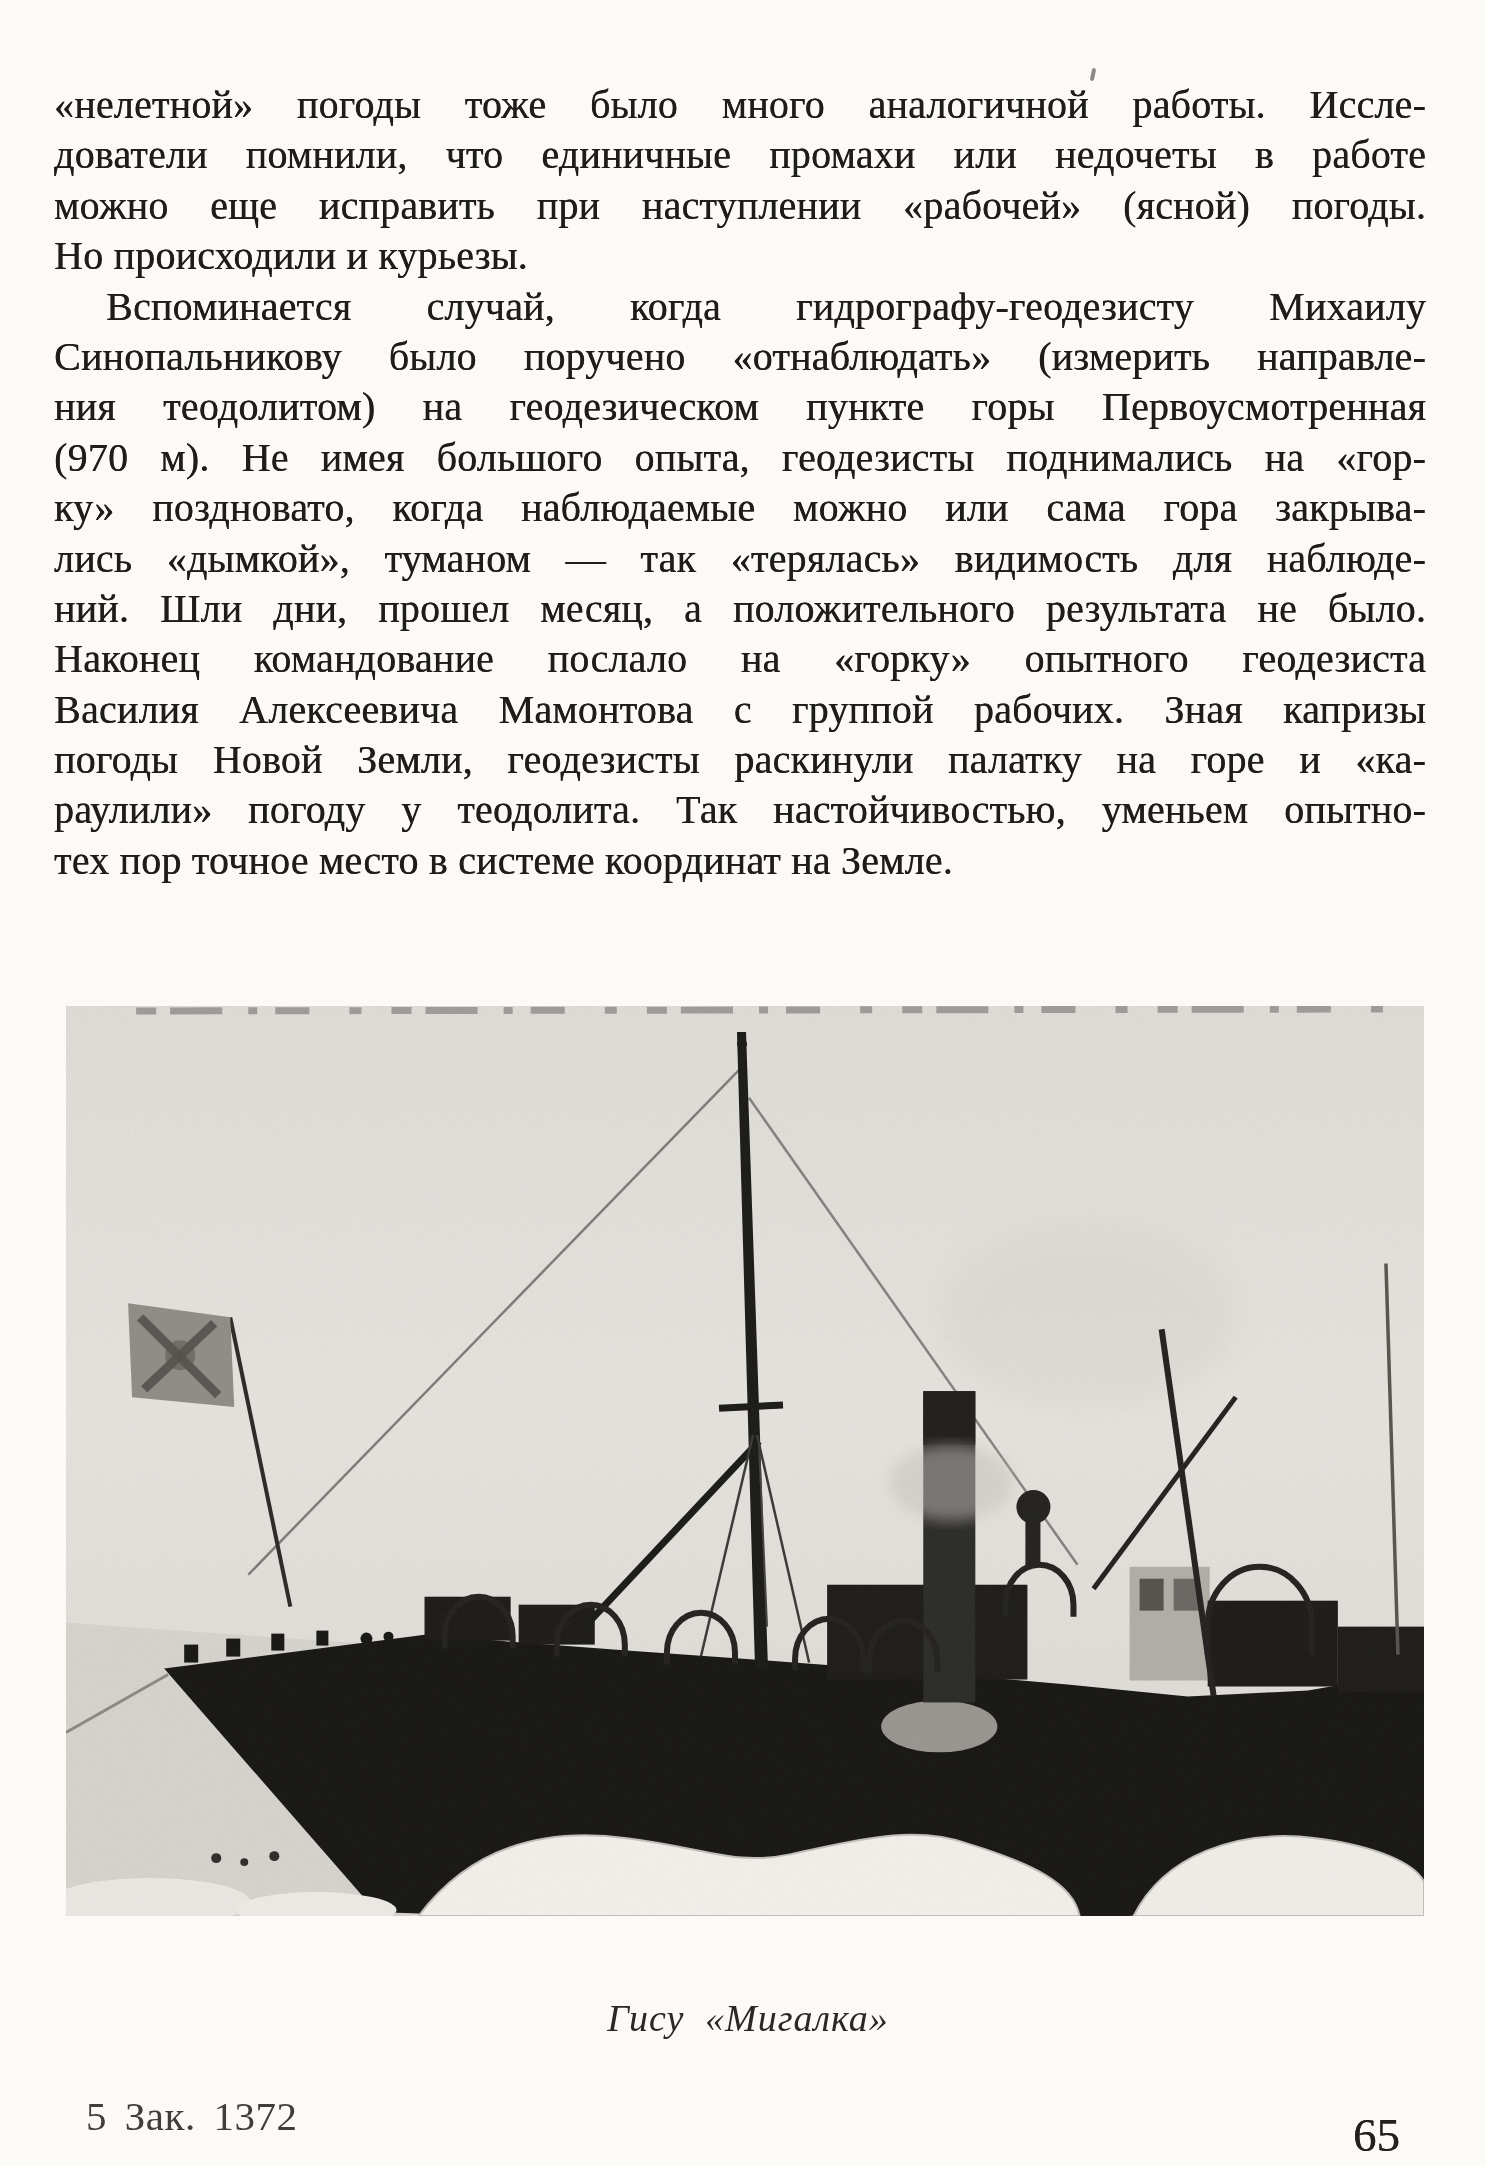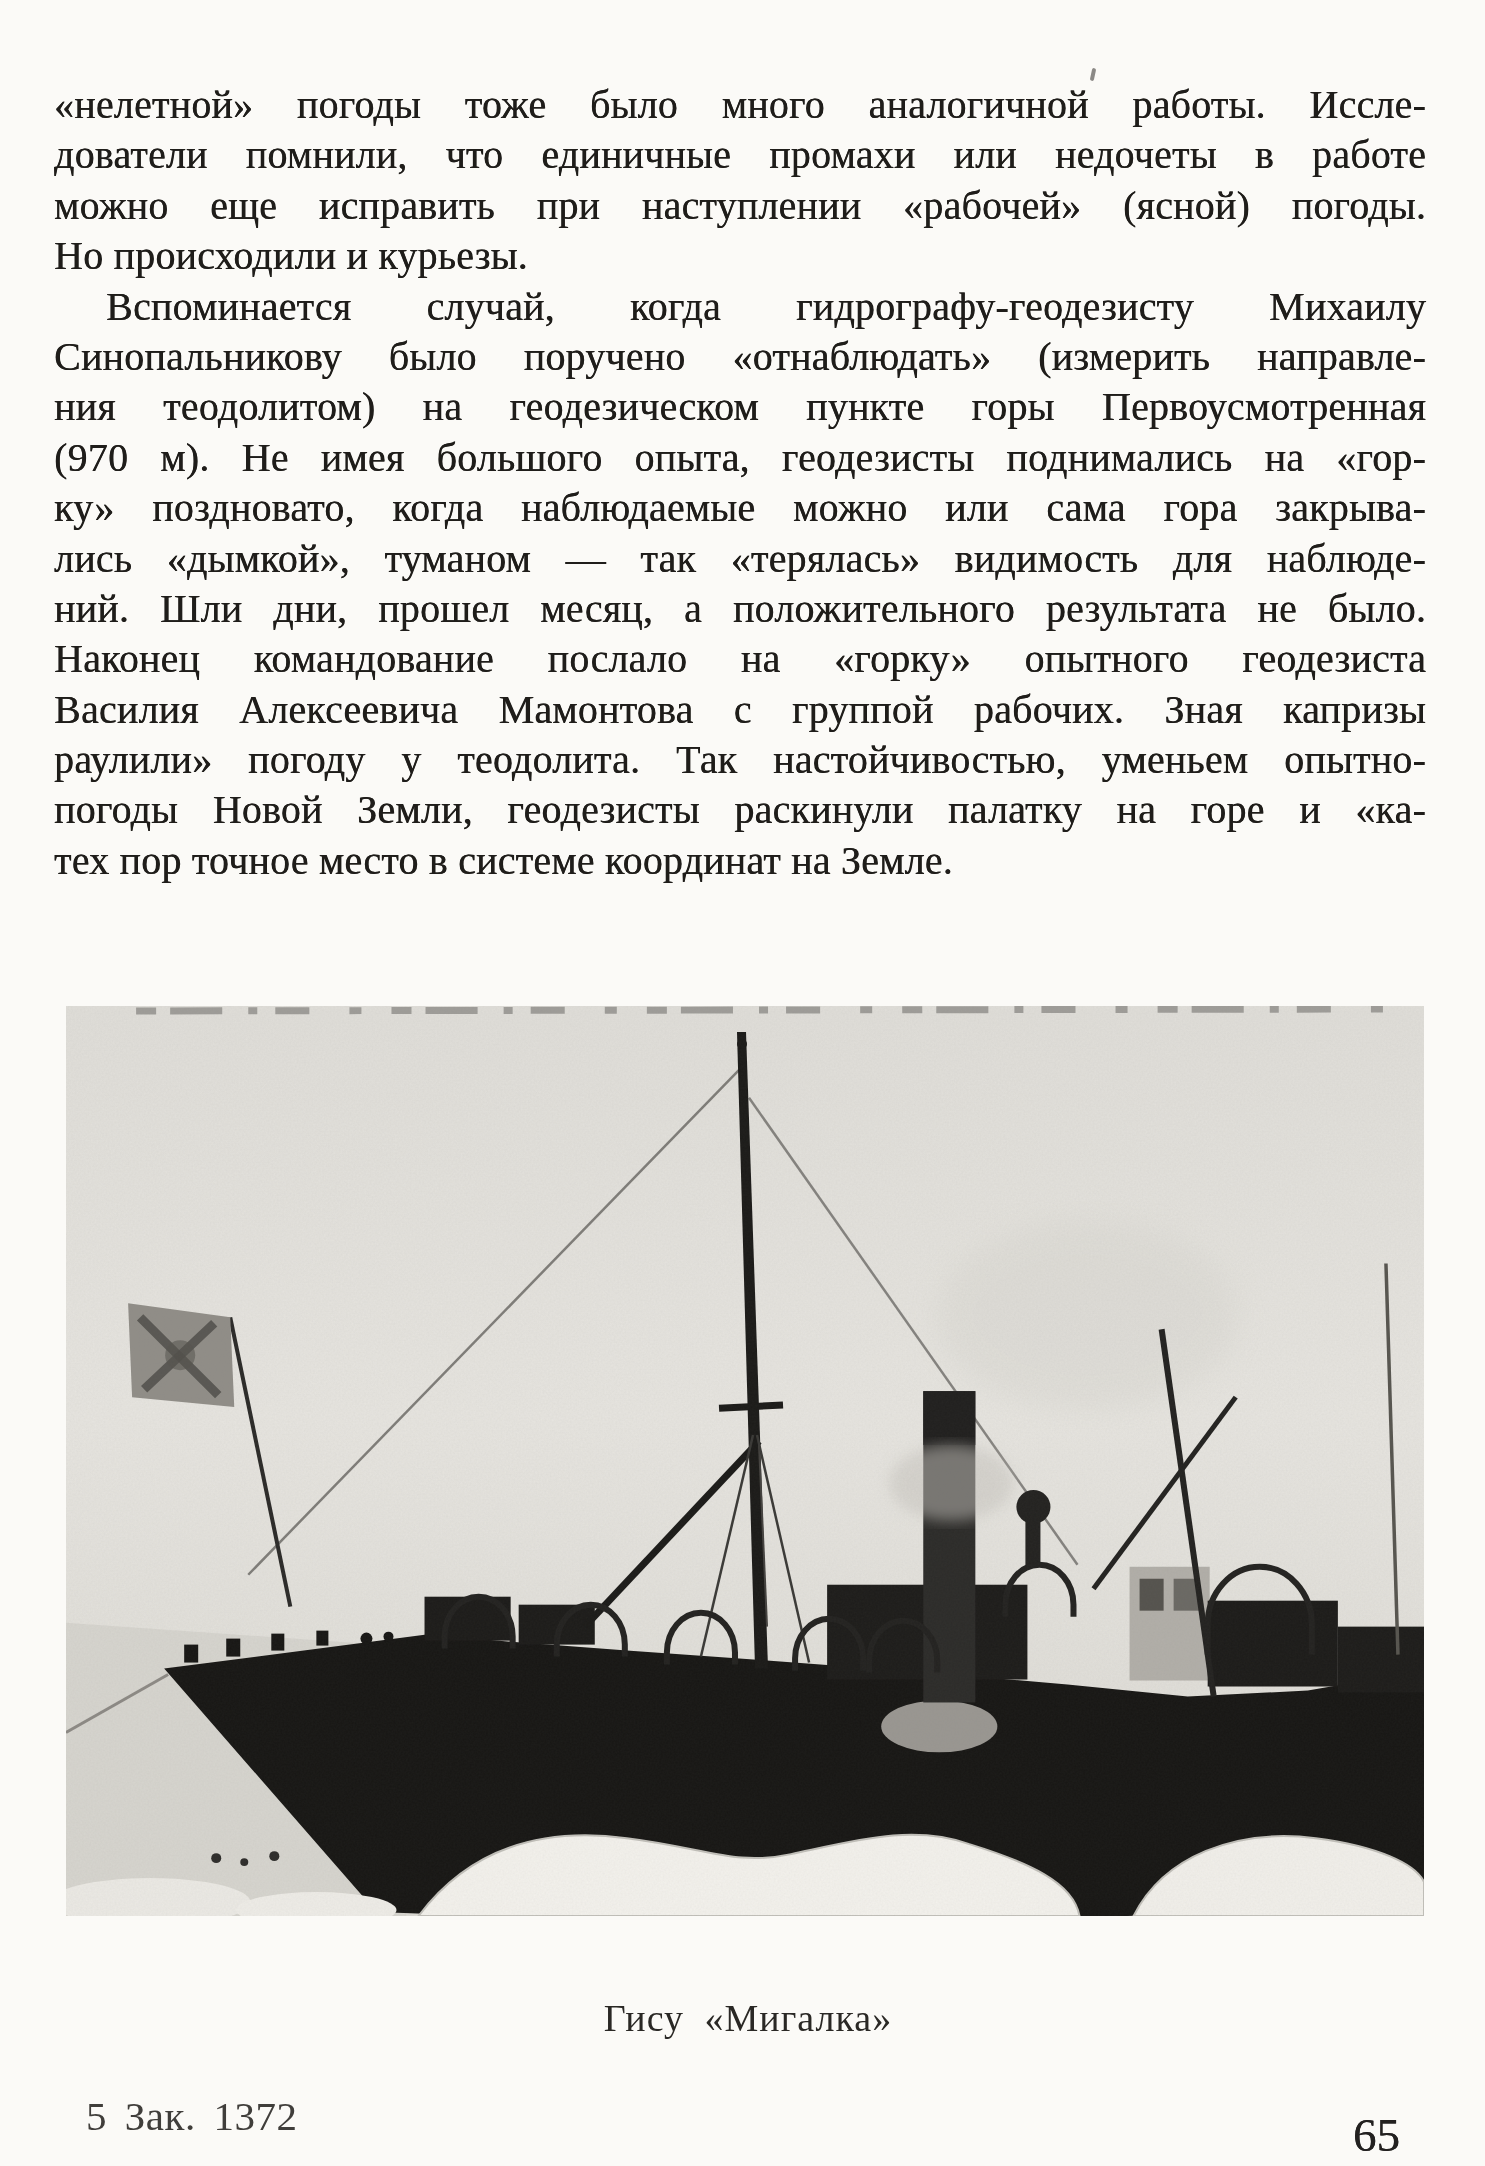--- a/index.html
+++ b/index.html
@@ -24,21 +24,21 @@
     position:absolute;left:1091px;top:68px;width:4px;height:13px;
     background:#5b5955;border-radius:2px;transform:rotate(12deg);opacity:.7;
   }
   figure.photo{
     position:absolute;left:66px;top:1006px;width:1358px;height:910px;
     margin:0;padding:0;
   }
   figure.photo svg{display:block;width:100%;height:100%;}
   .caption{
     position:absolute;left:62px;top:1996px;width:1372px;
-    text-align:center;font-size:38px;
+    text-align:center;font-style:italic;font-size:38px;
     letter-spacing:1px;word-spacing:10px;color:#2a2825;
   }
   .imprint{
     position:absolute;left:78px;top:2092px;
     font-size:41px;color:#403e3b;word-spacing:7px;letter-spacing:.5px;margin-left:8px;
   }
   .page-number{
     position:absolute;right:85px;top:2068px;
     font-size:47px;color:#232120;text-shadow:.3px 0 0 currentColor;margin-top:40px;
   }
@@ -55,22 +55,22 @@
       <div class="text-line last">Но происходили и курьезы.</div>
       <div class="text-line indent">Вспоминается случай, когда гидрографу-геодезисту Михаилу</div>
       <div class="text-line">Синопальникову было поручено «отнаблюдать» (измерить направле-</div>
       <div class="text-line">ния теодолитом) на геодезическом пункте горы Первоусмотренная</div>
       <div class="text-line">(970 м). Не имея большого опыта, геодезисты поднимались на «гор-</div>
       <div class="text-line">ку» поздновато, когда наблюдаемые можно или сама гора закрыва-</div>
       <div class="text-line">лись «дымкой», туманом — так «терялась» видимость для наблюде-</div>
       <div class="text-line">ний. Шли дни, прошел месяц, а положительного результата не было.</div>
       <div class="text-line">Наконец командование послало на «горку» опытного геодезиста</div>
       <div class="text-line">Василия Алексеевича Мамонтова с группой рабочих. Зная капризы</div>
+      <div class="text-line">погоды Новой Земли, геодезисты раскинули палатку на горе и «ка-</div>
       <div class="text-line">раулили» погоду у теодолита. Так настойчивостью, уменьем опытно-</div>
-      <div class="text-line">погоды Новой Земли, геодезисты раскинули палатку на горе и «ка-</div>
       <div class="text-line last">тех пор точное место в системе координат на Земле.</div>
     </div>
 
   <div class="artifact-tick"></div>
 
   <figure class="photo">
     <svg viewBox="0 0 1356 912" preserveAspectRatio="none" xmlns="http://www.w3.org/2000/svg">
       <defs>
         <linearGradient id="skyg" x1="0" y1="0" x2="0" y2="1">
           <stop offset="0" stop-color="#e0ded9"></stop>

